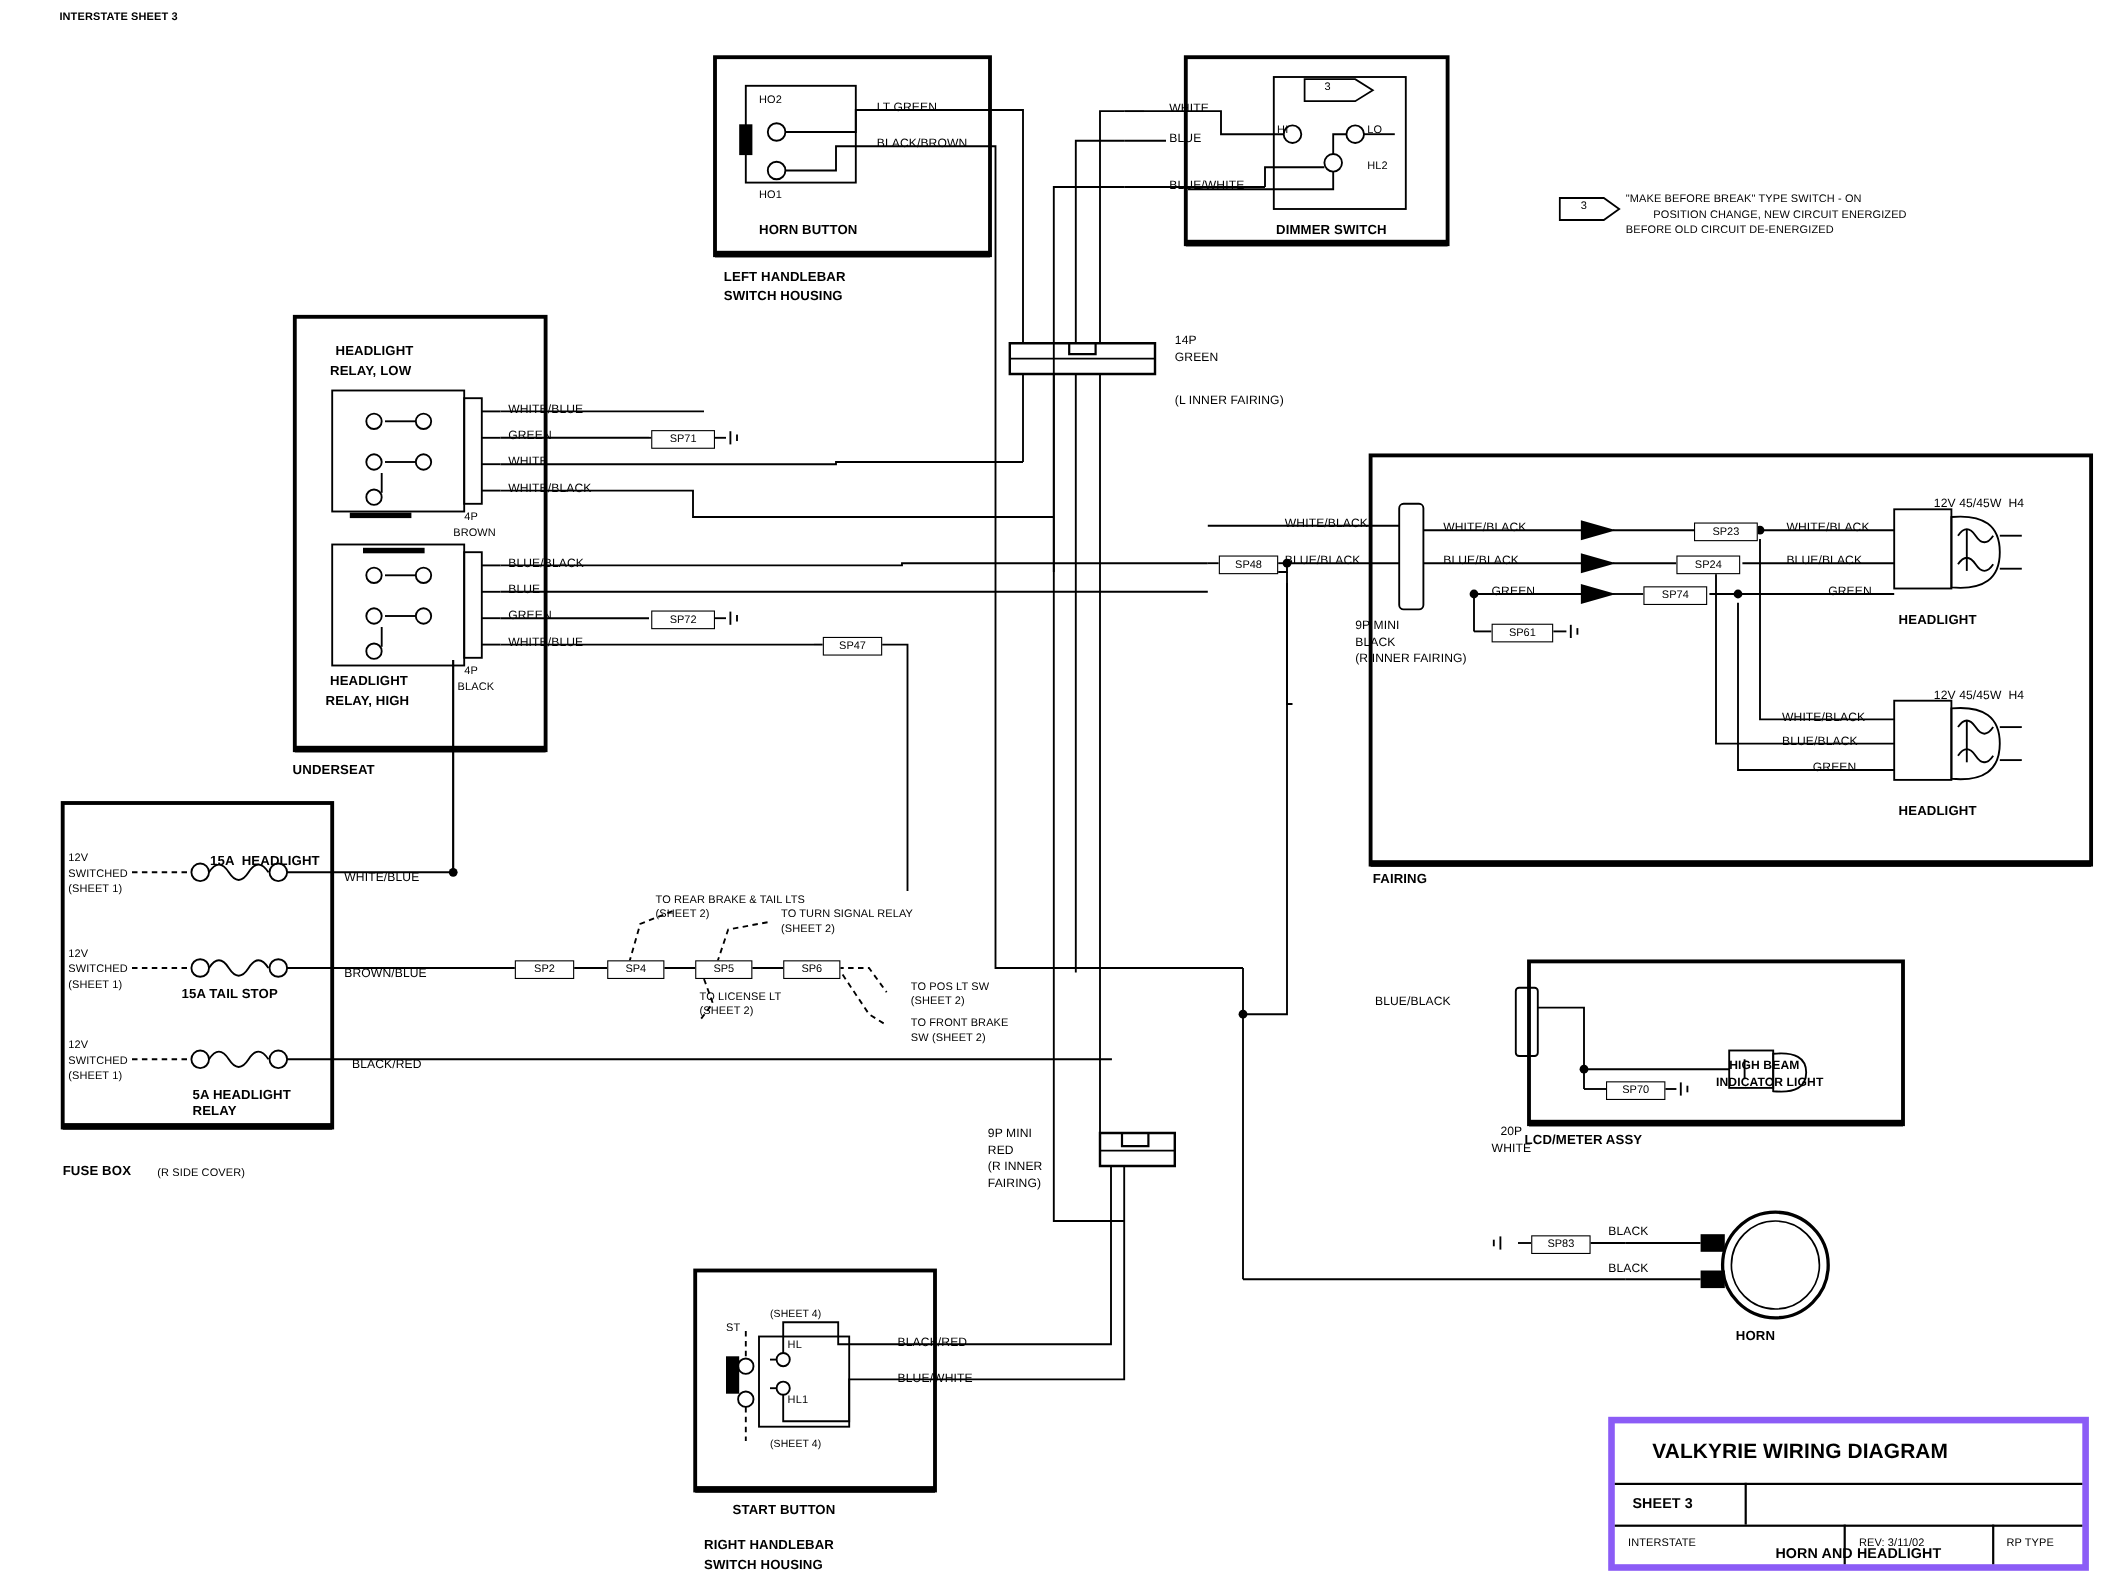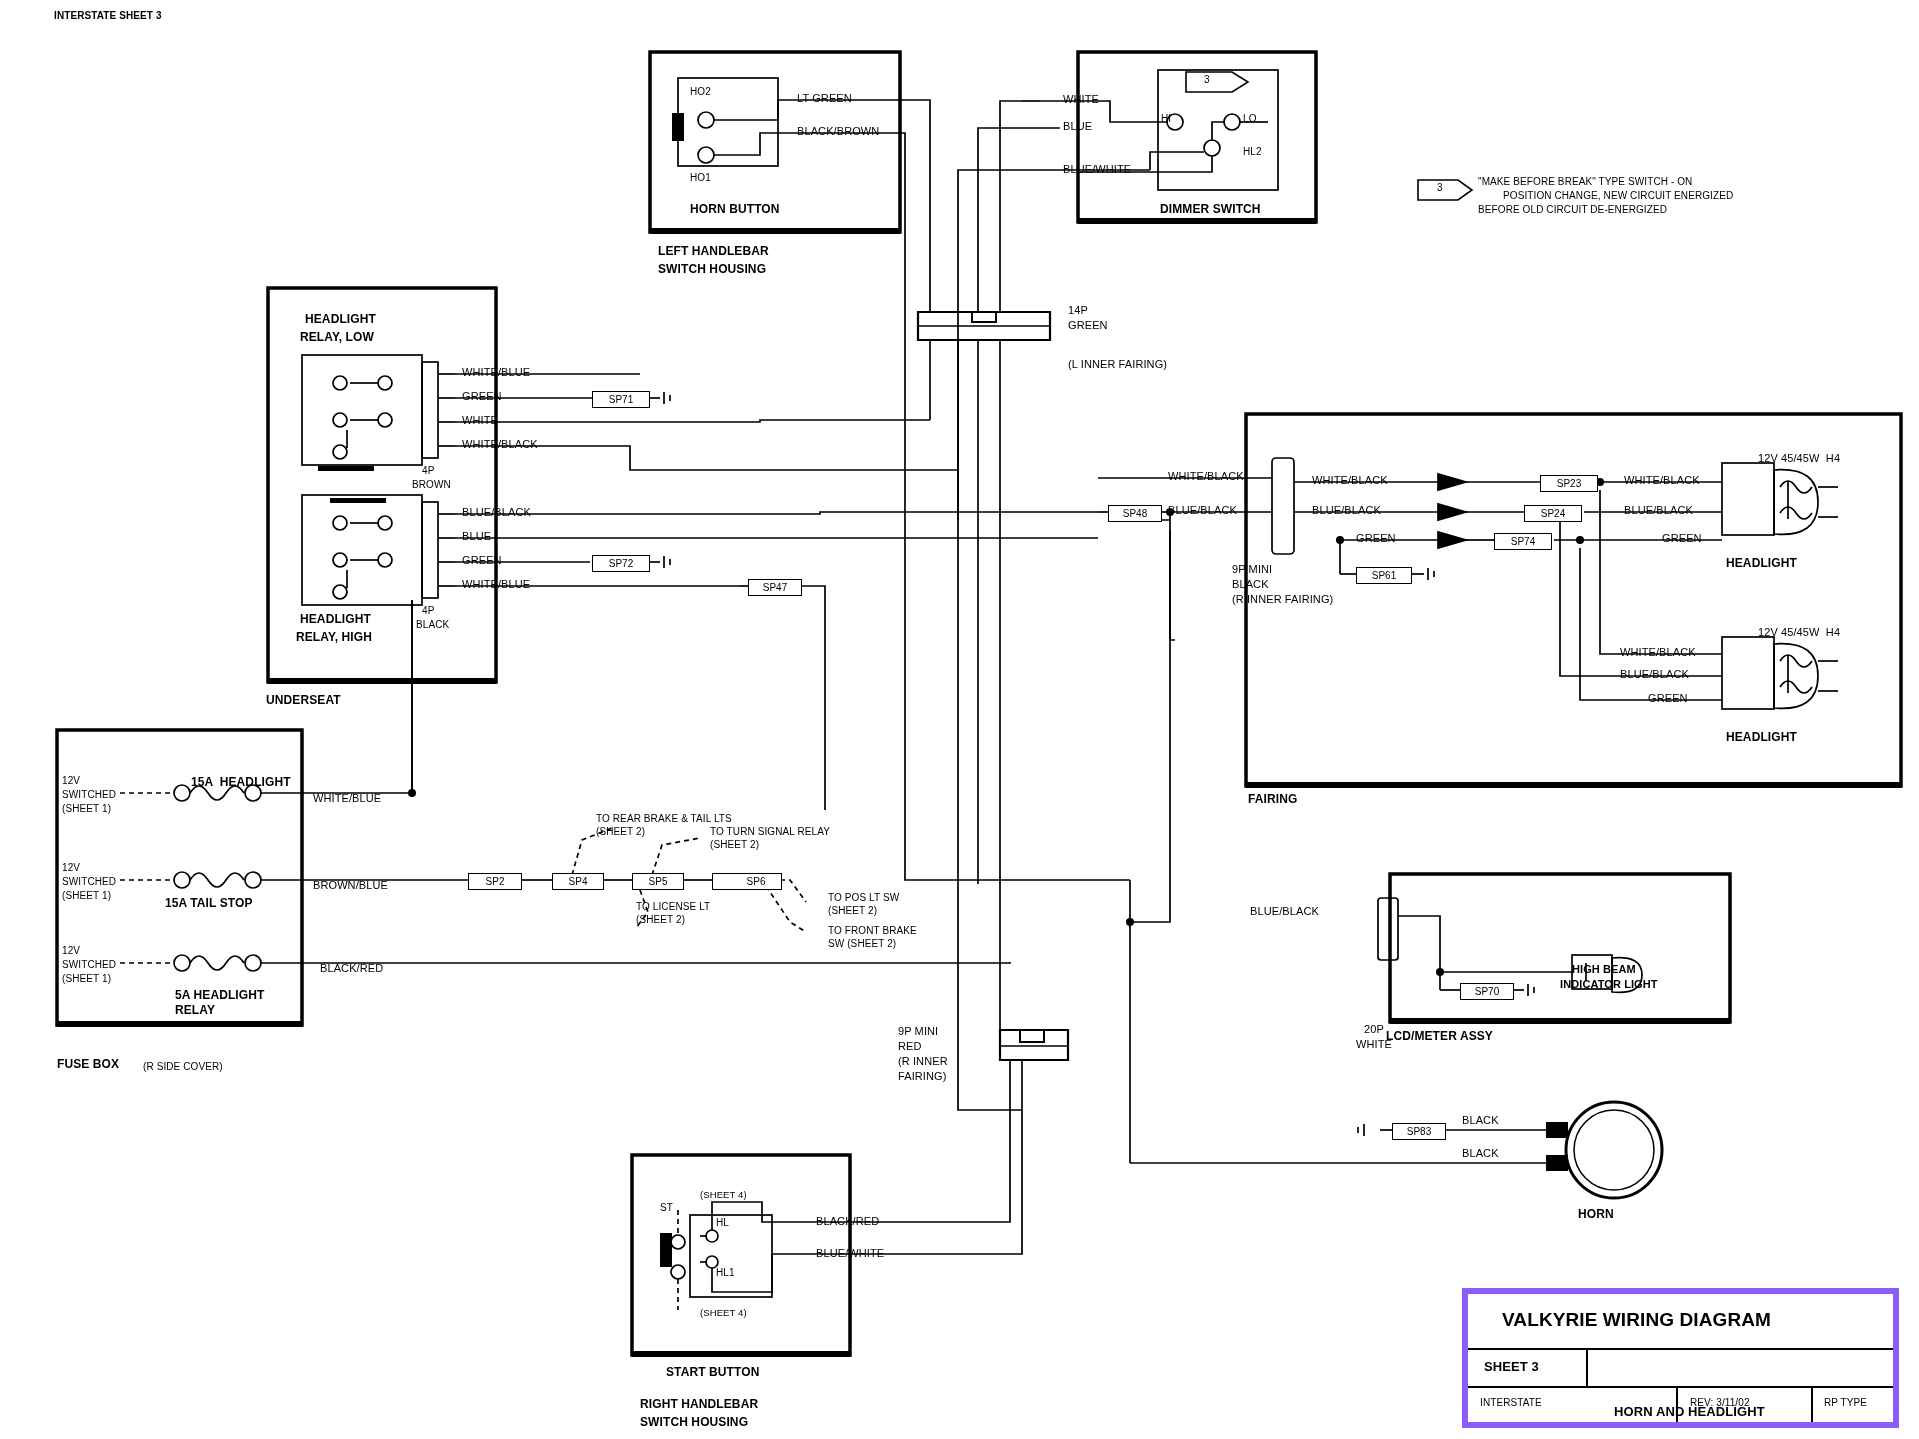--- a/index.html
+++ b/index.html
@@ -335,21 +335,21 @@
 <div class="lbl sz11" style="left:462px;top:578px;">WHITE/BLUE</div>
 <div class="lbl b sz12" style="left:266px;top:694px;">UNDERSEAT</div>
 
 <div class="spl" style="left:592px;top:391px;width:56px;">SP71</div>
 <div class="spl" style="left:592px;top:555px;width:56px;">SP72</div>
 <div class="spl" style="left:748px;top:579px;width:52px;">SP47</div>
 <div class="spl" style="left:1108px;top:505px;width:52px;">SP48</div>
 <div class="spl" style="left:468px;top:873px;width:52px;">SP2</div>
 <div class="spl" style="left:552px;top:873px;width:50px;">SP4</div>
 <div class="spl" style="left:632px;top:873px;width:50px;">SP5</div>
-<div class="spl" style="left:712px;top:873px;width:50px;padding-left:18px;">SP6</div>
+<div class="spl" style="left:712px;top:873px;width:50px;">SP6</div>
 <div class="spl" style="left:1540px;top:475px;width:56px;">SP23</div>
 <div class="spl" style="left:1524px;top:505px;width:56px;">SP24</div>
 <div class="spl" style="left:1494px;top:533px;width:56px;">SP74</div>
 <div class="spl" style="left:1356px;top:567px;width:54px;">SP61</div>
 <div class="spl" style="left:1460px;top:983px;width:52px;">SP70</div>
 <div class="spl" style="left:1392px;top:1123px;width:52px;">SP83</div>
 
 <div class="lbl sz10" style="left:62px;top:775px;">12V</div>
 <div class="lbl sz10" style="left:62px;top:789px;">SWITCHED</div>
 <div class="lbl sz10" style="left:62px;top:803px;">(SHEET 1)</div>

